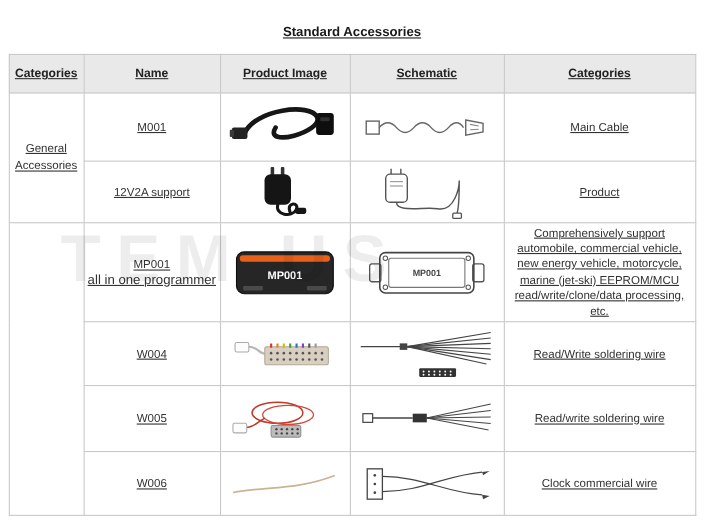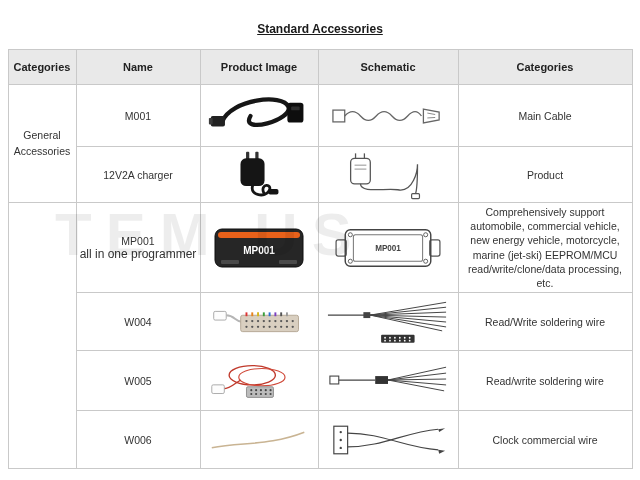--- a/index.html
+++ b/index.html
@@ -18,20 +18,21 @@
     color:#1a1a1a;
     padding-top:22px;
     padding-bottom:13px;
     text-decoration:underline;
   }
   table.acc{
     border-collapse:collapse;
     table-layout:fixed;
     width:624px;
     margin:0 auto;
+    text-decoration:underline;
   }
   .acc th,.acc td{
     border:1px solid #c9c9c9;
     text-align:center;
     vertical-align:middle;
     font-size:10.5px;
     padding:2px;
     color:#333;
     word-wrap:break-word;
   }
@@ -116,21 +117,21 @@
             <path d="M96,13 l16,3 v8 l-16,3 z" fill="none" stroke="#666" stroke-width="1.3"></path>
             <line x1="100" y1="17" x2="108" y2="18.5" stroke="#888" stroke-width="1"></line>
             <line x1="100" y1="22" x2="108" y2="21.5" stroke="#888" stroke-width="1"></line>
           </svg>
         </div>
       </td>
       <td>Main Cable</td>
     </tr>
 
     <tr class="r2">
-      <td>12V2A charger</td>
+      <td>12V2A support</td>
       <td>
         <div class="imgbox">
           <svg width="86" height="50" viewBox="0 0 90 54">
             <rect x="31" y="2" width="3.5" height="9" rx="1" fill="#333"></rect>
             <rect x="41" y="2" width="3.5" height="9" rx="1" fill="#333"></rect>
             <rect x="25" y="9" width="26" height="30" rx="6" fill="#151515"></rect>
             <path d="M38,39 C35,49 52,52 56,44 C60,36 46,36 50,46" stroke="#151515" stroke-width="3" fill="none" stroke-linecap="round"></path>
             <rect x="55" y="42" width="11" height="6" rx="2" fill="#151515"></rect>
           </svg>
         </div>

